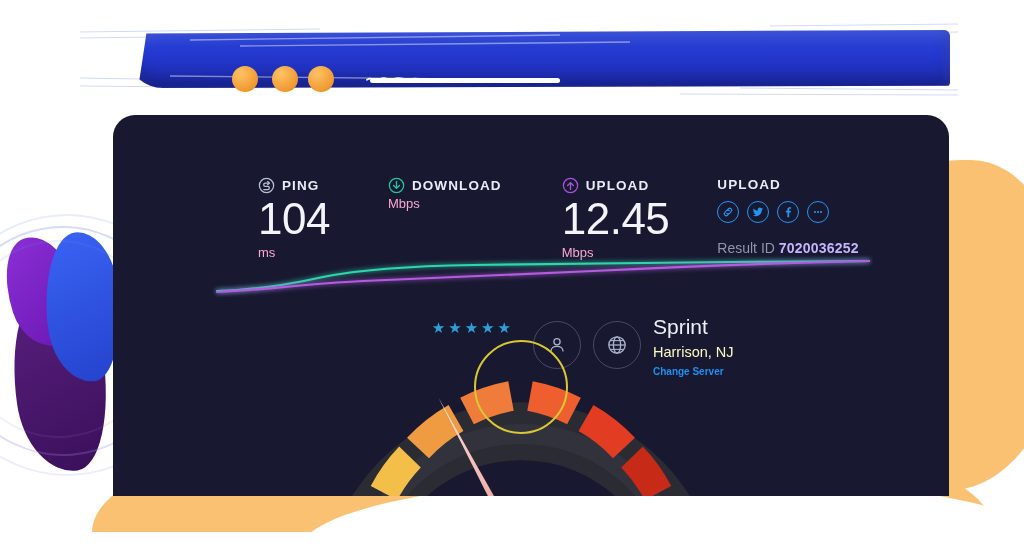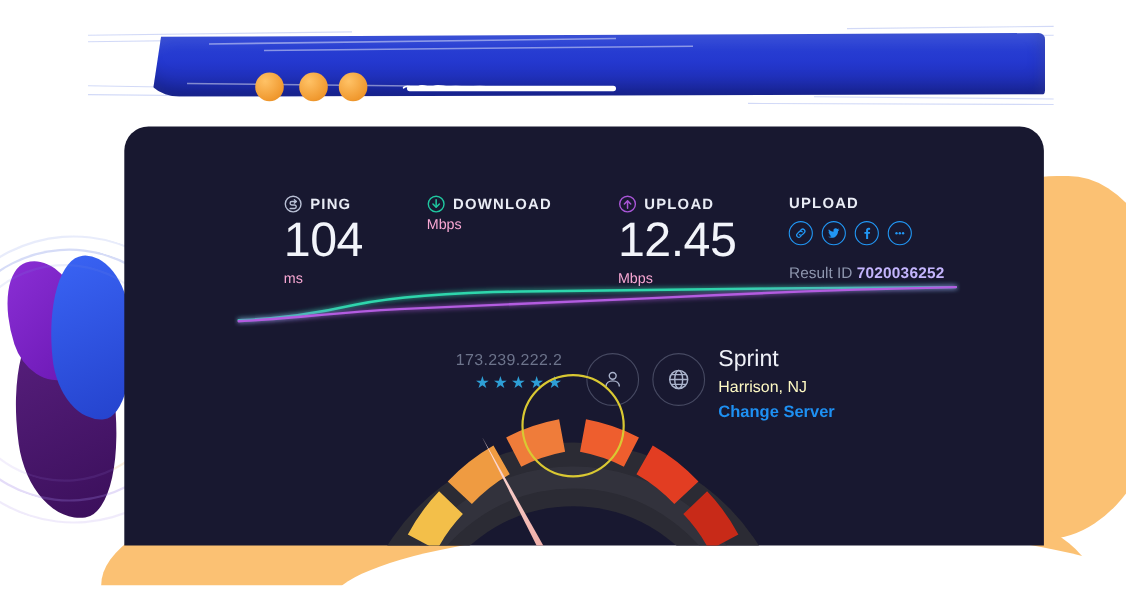--- a/index.html
+++ b/index.html
@@ -115,21 +115,21 @@
   
   .isp { position:absolute; left:198px; top:200px; width:200px; text-align:right; }
   .isp-name { font-size:21px; color:#eef0f7; }
   .isp-ip { font-size:14.5px; color:#6d748c; margin-top:5px; letter-spacing:.3px; }
   .stars { margin-top:5px; display:flex; justify-content:flex-end; gap:3px; }
   .star { color:#2e9fd6; font-size:15px; line-height:1; }
 
   .server { position:absolute; left:540px; top:200px; }
   .server-name { font-size:21px; color:#eef0f7; }
   .server-loc { font-size:14.5px; color:#fef9c3; margin-top:5px; }
-  .server-change { font-size:15px; color:#1e90f2; font-weight:bold; margin-top:6px; cursor:pointer; }
+  .server-change { font-size:10px; color:#1e90f2; font-weight:bold; margin-top:6px; cursor:pointer; }
 
   .circ-ico {
     position:absolute; width:48px; height:48px; border-radius:50%;
     border:1px solid rgba(190,200,225,.28);
     display:flex; align-items:center; justify-content:center;
   }
   .circ-user { left:420px; top:206px; }
   .circ-globe{ left:480px; top:206px; }
 </style>
 </head>
@@ -286,21 +286,20 @@
       <svg width="24" height="24" viewBox="0 0 24 24">
         <circle cx="12" cy="12" r="8.2" fill="none" stroke="#aab3cc" stroke-width="1.3"></circle>
         <ellipse cx="12" cy="12" rx="3.6" ry="8.2" fill="none" stroke="#aab3cc" stroke-width="1.3"></ellipse>
         <line x1="3.8" y1="12" x2="20.2" y2="12" stroke="#aab3cc" stroke-width="1.3"></line>
         <line x1="5.1" y1="7.6" x2="18.9" y2="7.6" stroke="#aab3cc" stroke-width="1.1"></line>
         <line x1="5.1" y1="16.4" x2="18.9" y2="16.4" stroke="#aab3cc" stroke-width="1.1"></line>
       </svg>
     </div>
 
     <div class="isp">
-      <div class="isp-ip">173.239.222.2</div>
       <div class="stars">
         <span class="star">★</span>
         <span class="star">★</span>
         <span class="star">★</span>
         <span class="star">★</span>
         <span class="star">★</span>
       </div>
     </div>
 
     <div class="server">

